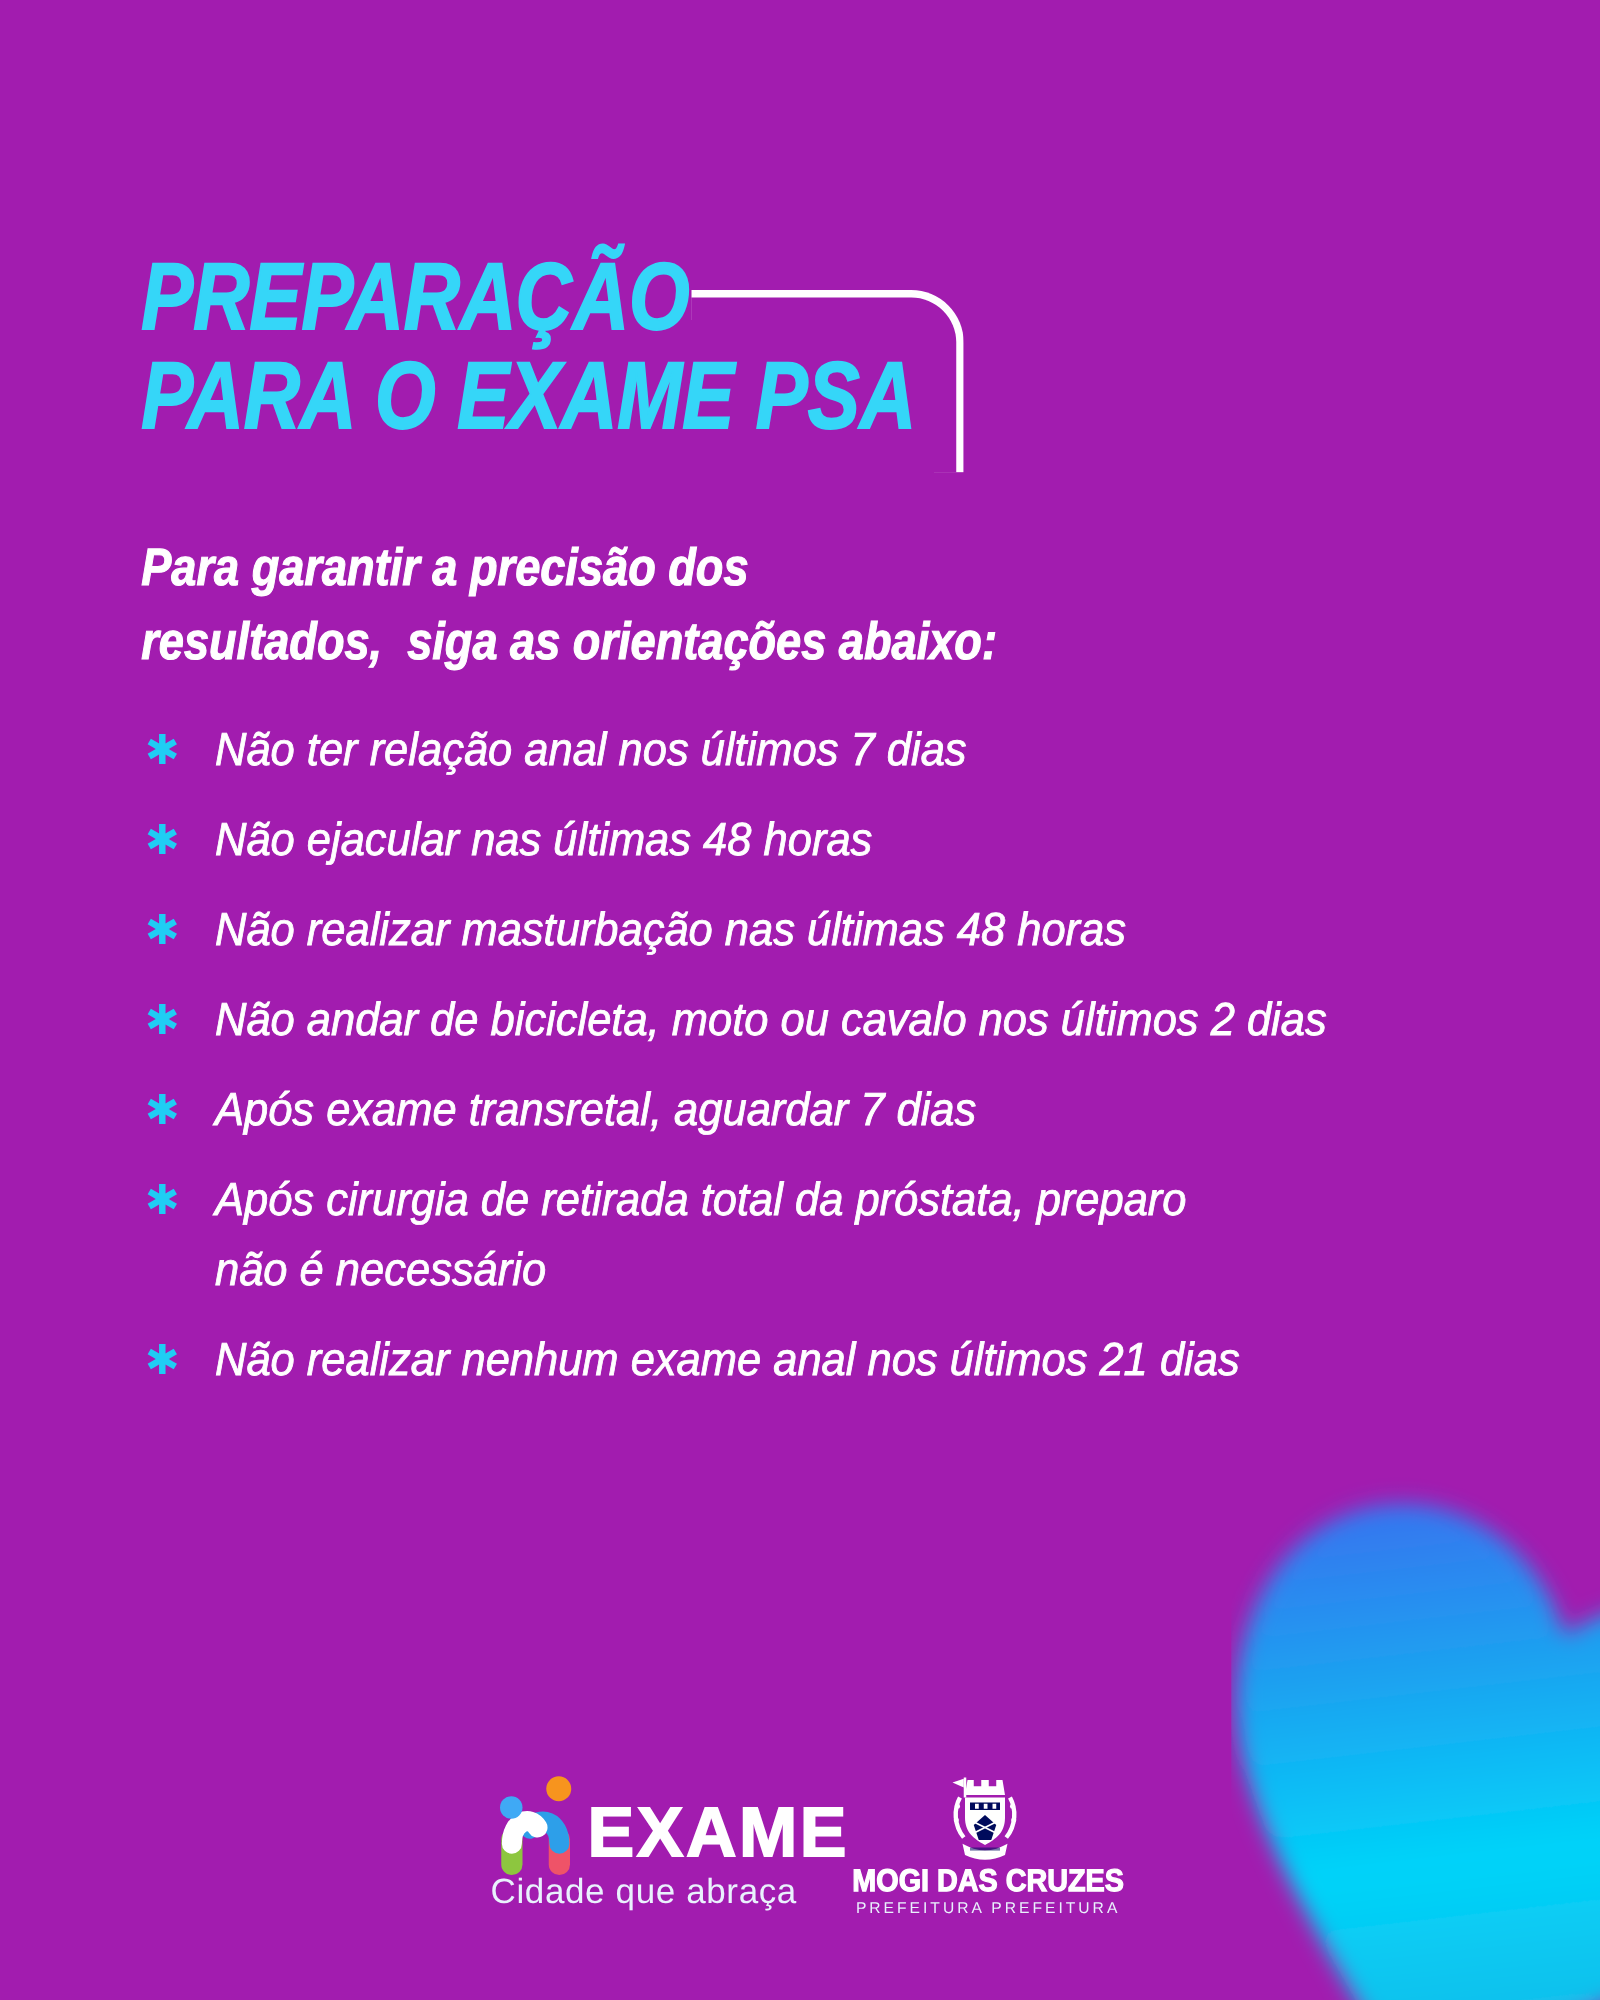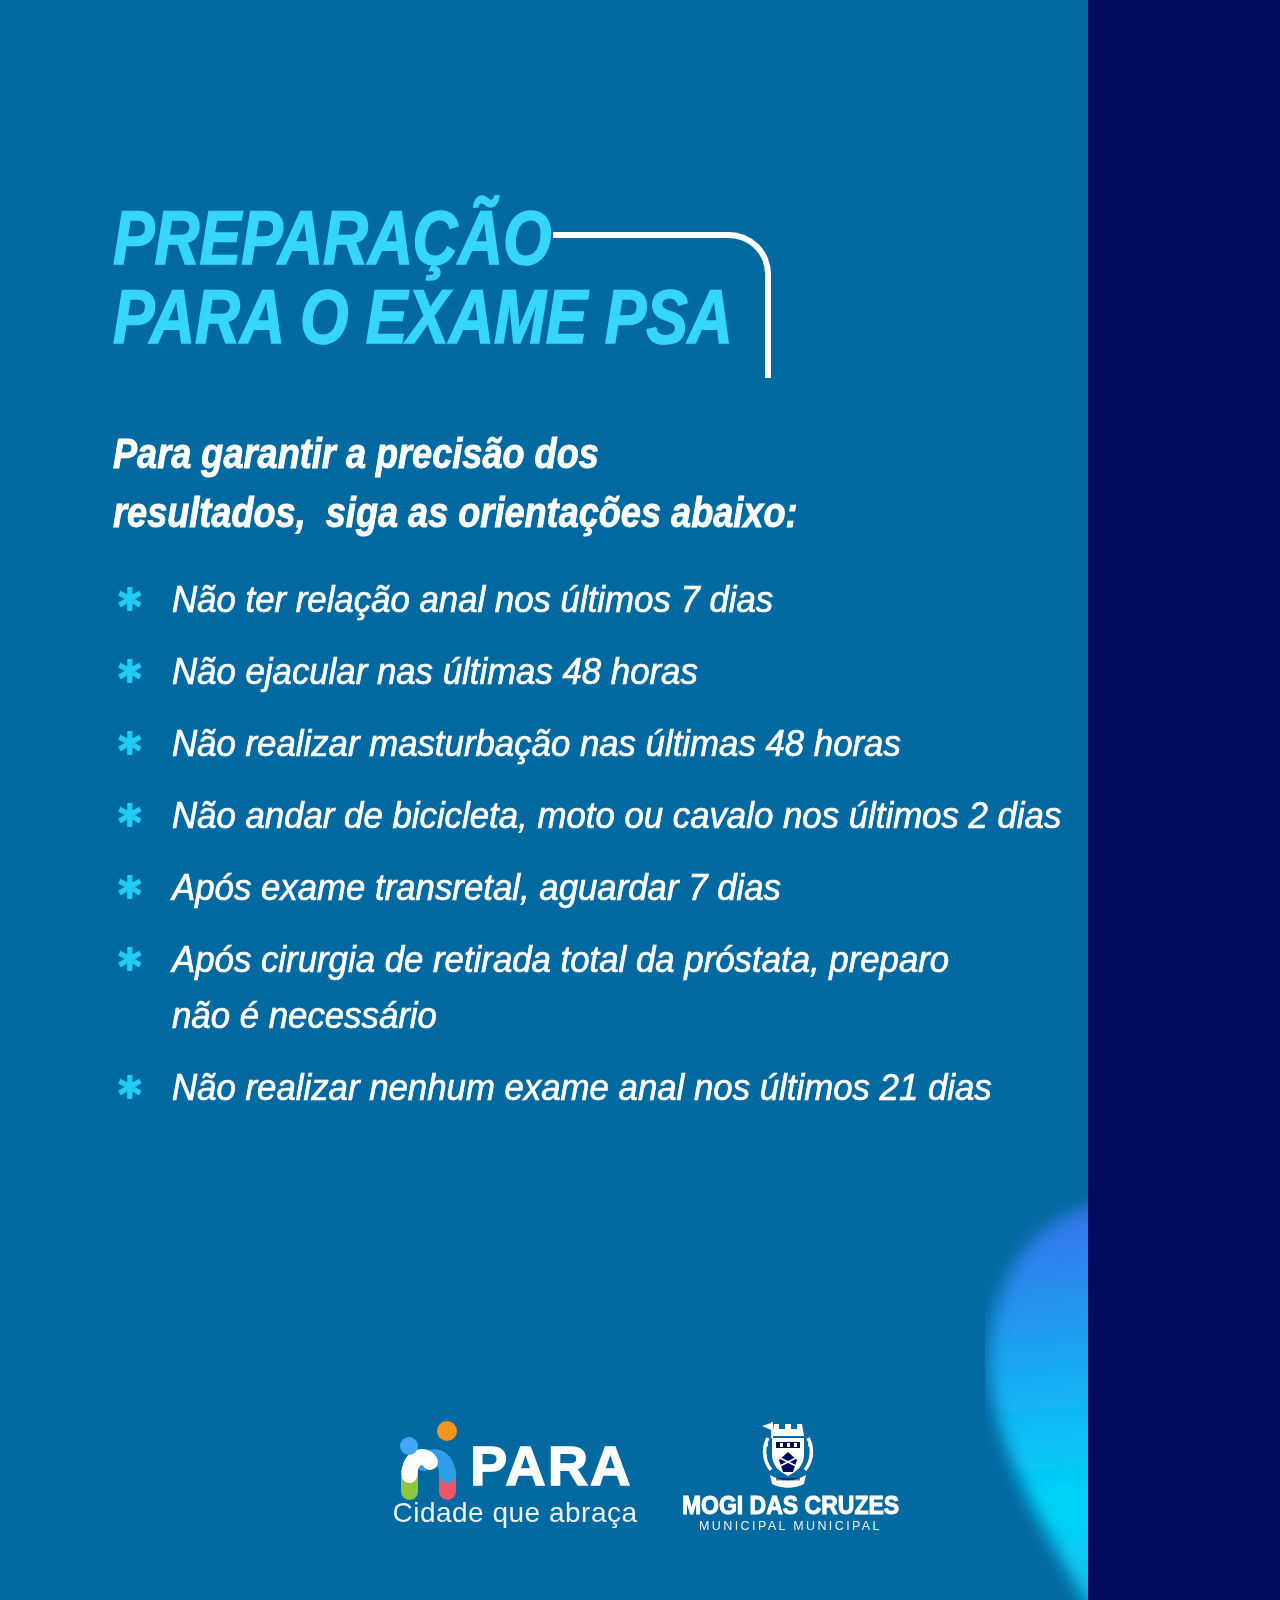--- a/index.html
+++ b/index.html
@@ -1,18 +1,18 @@
 <!DOCTYPE html>
 <html lang="pt"><head>
 <meta charset="utf-8">
 <style>
   html,body { margin:0; padding:0; background:#000B5C; }
   .canvas {
-    position:relative; width:1088px; height:1600px;
-    background:#0369a1; overflow:hidden;
+    position:relative; width:1280px; height:1600px;
+    background:#a21caf; overflow:hidden;
     font-family:"Liberation Sans", sans-serif;
   }
 
   
   .title {
     position:absolute; left:113px; top:198px;
     color:#35D6F8; -webkit-text-stroke:1.6px #35D6F8;
     font-style:italic; font-weight:bold;
     font-size:76px; line-height:79px; letter-spacing:0px;
     white-space:pre-line;
@@ -141,21 +141,21 @@
 
   <div>
     <svg class="mogi-icon" viewBox="0 0 64 82">
       <rect x="5" y="44" width="17" height="37" rx="8.5" fill="#8DC63F"></rect>
       <rect x="43" y="44" width="17" height="37" rx="8.5" fill="#EF5368"></rect>
       <path d="M51.5 56 C51.5 38 36 33 28 44" stroke="#2D9FE9" stroke-width="16" fill="none" stroke-linecap="round"></path>
       <path d="M13.5 56 C13.5 38 28 33 34 43" stroke="#FFFFFF" stroke-width="16" fill="none" stroke-linecap="round"></path>
       <circle cx="13" cy="27" r="9" fill="#3FA9F5"></circle>
       <circle cx="51" cy="12" r="10" fill="#F7941E"></circle>
     </svg>
-    <div class="mogi-wordmark">PARA</div>
+    <div class="mogi-wordmark">EXAME</div>
     <div class="mogi-tagline">Cidade que abraça</div>
   </div>
 
   <div>
     <svg class="arms-icon" viewBox="0 0 92 74">
 
       <line x1="30" y1="4" x2="30" y2="20" stroke="#FFFFFF" stroke-width="2"></line>
       <path d="M29 5 L20 8 L29 12 Z" fill="#FFFFFF"></path>
 
       <path d="M32 6 h5 v5 h6 v-5 h6 v5 h6 v-5 h5 l2 12 h-32 z" fill="#FFFFFF"></path>
@@ -173,16 +173,16 @@
       <path d="M66 20 c5 9 5 22 -3 32" stroke="#FFFFFF" stroke-width="3.5" fill="none"></path>
       <circle cx="24" cy="27" r="2" fill="#FFFFFF"></circle>
       <circle cx="23" cy="38" r="2" fill="#FFFFFF"></circle>
       <circle cx="68" cy="27" r="2" fill="#FFFFFF"></circle>
       <circle cx="69" cy="38" r="2" fill="#FFFFFF"></circle>
 
       <path d="M28 57 c12 7 24 7 36 0 l-2 9 c-10 5 -22 5 -32 0 z" fill="#FFFFFF"></path>
       <rect x="34" y="60" width="24" height="2.5" fill="#000B5C" opacity="0.55"></rect>
     </svg>
     <div class="arms-name">MOGI DAS CRUZES</div>
-    <div class="arms-sub">MUNICIPAL MUNICIPAL</div>
+    <div class="arms-sub">PREFEITURA PREFEITURA</div>
   </div>
 
 </div>
 
 </body></html>

